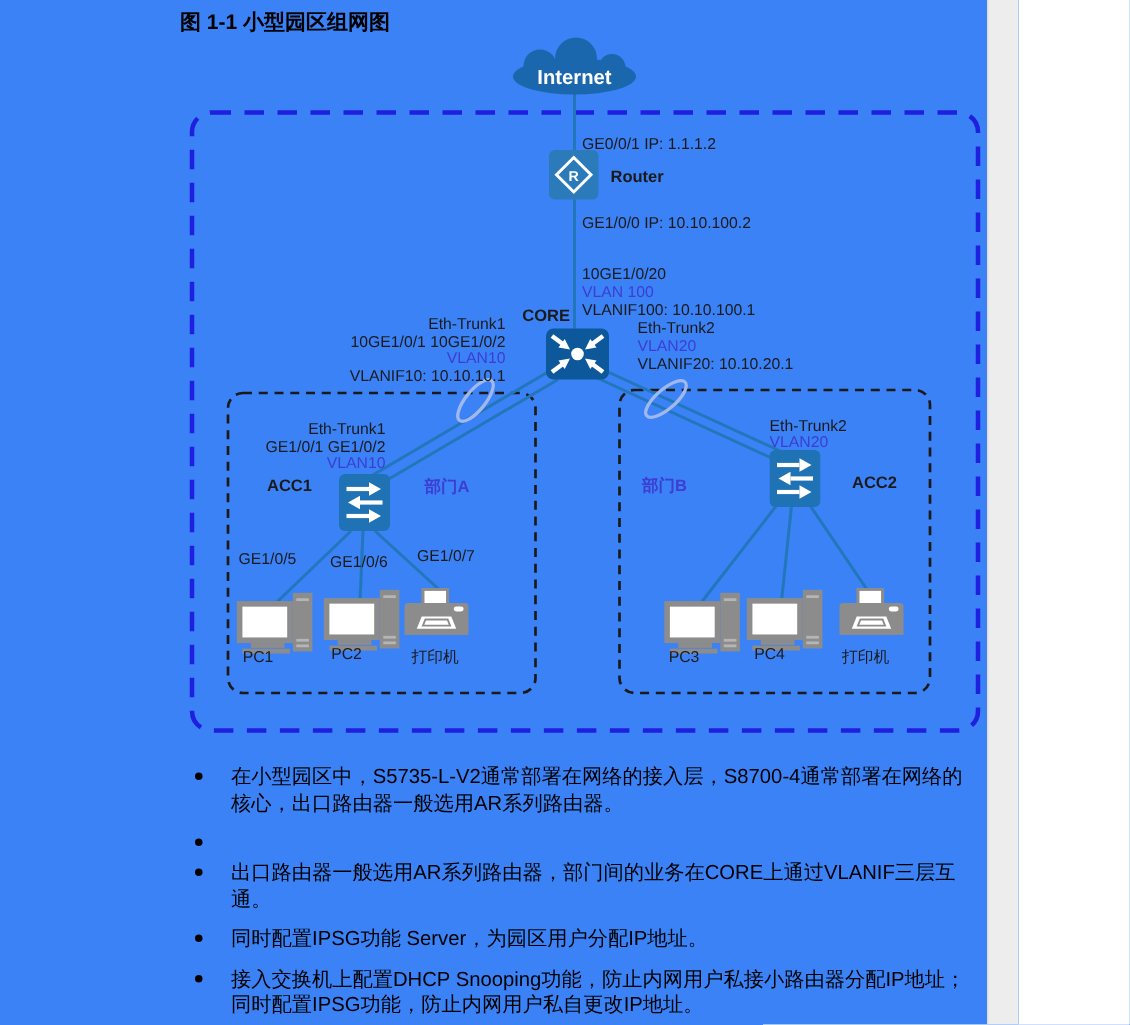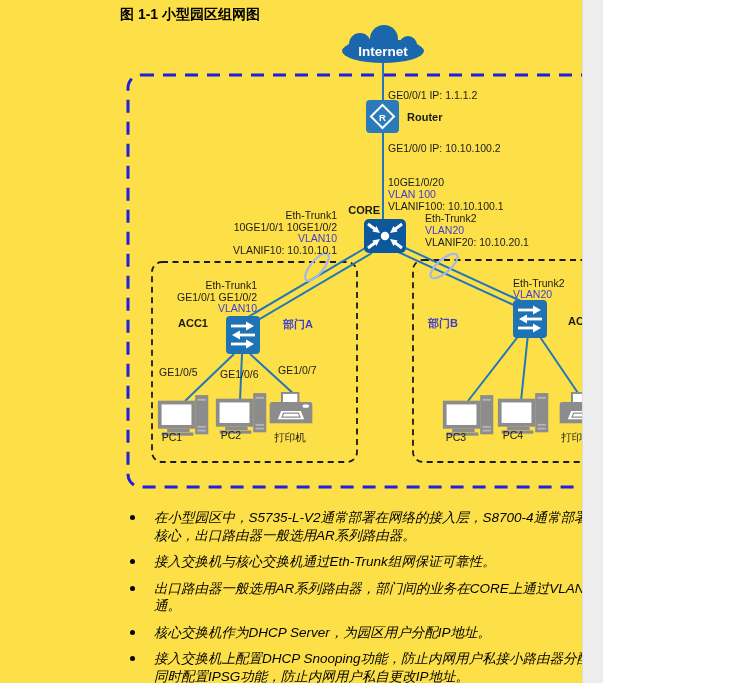--- a/index.html
+++ b/index.html
@@ -1,34 +1,34 @@
 <!DOCTYPE html>
 <html><head>
 <meta charset="utf-8">
 <style>
   html,body{margin:0;padding:0;background:#fff;}
   body{font-family:"Liberation Sans","DejaVu Sans",sans-serif;color:#1a1a1a;}
-  .page{position:relative;width:603px;height:683px;background:#fde047;overflow:hidden;}
+  .page{position:relative;width:679px;height:683px;background:#3b82f6;overflow:hidden;}
   .side-strip{position:absolute;top:0;right:0;width:20px;height:683px;background:#ededed;border-left:1px solid #dcdcdc;}
   .fig-title{position:absolute;left:120px;top:6px;font-size:14px;font-weight:bold;color:#000;}
   .diagram-svg{position:absolute;left:0;top:0;}
   
   text{font-family:"Liberation Sans","DejaVu Sans",sans-serif;}
   .lbl{font-size:10.5px;fill:#1a1a1a;}
   .lbl-bold{font-size:11px;font-weight:bold;fill:#1a1a1a;}
   .vlan{font-size:10.5px;fill:#3d3dd2;}
   .dept{font-size:11px;font-weight:bold;fill:#3d3dd2;}
   .cloud-txt{font-size:13.5px;font-weight:bold;fill:#ffffff;}
   .link{stroke:#2277bb;stroke-width:2;fill:none;}
   .ring{stroke:#a0b8ec;stroke-width:2.2;fill:none;}
   
   .notes{position:absolute;left:128px;top:509px;width:516px;}
   .note{display:flex;margin-bottom:9px;font-size:13.5px;line-height:17.5px;color:#000;}
   .bullet-dot{flex:0 0 auto;width:5px;height:5px;border-radius:50%;background:#000;margin:6px 19px 0 2px;}
-  .note p{margin:0;font-style:italic;}
+  .note p{margin:0;}
 </style>
 </head>
 <body>
 
 <div class="page">
 
   <div class="fig-title">图 1-1 小型园区组网图</div>
 
   <svg class="diagram-svg" width="753" height="505" viewBox="0 0 753 505">
     <defs>
@@ -171,29 +171,28 @@
     <text class="lbl" x="577" y="441" text-anchor="middle">打印机</text>
   </svg>
 
   <div class="notes">
     <div class="note">
       <span class="bullet-dot"></span>
       <p>在小型园区中，S5735-L-V2通常部署在网络的接入层，S8700-4通常部署在网络的核心，出口路由器一般选用AR系列路由器。</p>
     </div>
     <div class="note">
       <span class="bullet-dot"></span>
-      <p>接入交换机与核心交换机通过Eth-Trunk组网保证可靠性。</p>
     </div>
     <div class="note">
       <span class="bullet-dot"></span>
       <p>出口路由器一般选用AR系列路由器，部门间的业务在CORE上通过VLANIF三层互通。</p>
     </div>
     <div class="note">
       <span class="bullet-dot"></span>
-      <p>核心交换机作为DHCP Server，为园区用户分配IP地址。</p>
+      <p>同时配置IPSG功能 Server，为园区用户分配IP地址。</p>
     </div>
     <div class="note">
       <span class="bullet-dot"></span>
       <p>接入交换机上配置DHCP Snooping功能，防止内网用户私接小路由器分配IP地址；同时配置IPSG功能，防止内网用户私自更改IP地址。</p>
     </div>
   </div>
 
   <div class="side-strip"></div>
 </div>
 

